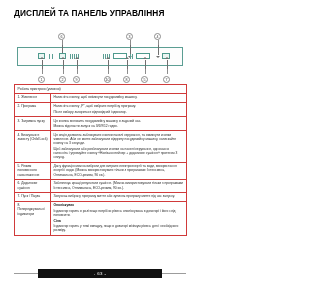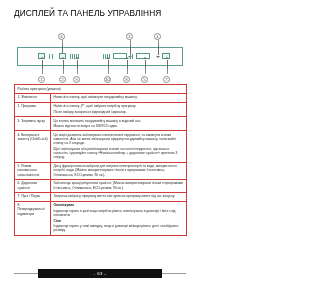--- a/index.html
+++ b/index.html
@@ -25,21 +25,21 @@
   }
 
   
   .title {
     position: absolute;
     left: 14px;
     top: 9px;
     width: 170px;
     font-size: 8.3px;
     line-height: 9.6px;
-    font-weight: normal;
+    font-weight: bold;
     letter-spacing: 0.1px;
     color: #000;
     text-transform: uppercase;
   }
 
   
   .diagram {
     position: absolute;
     left: 14px;
     top: 33px;

